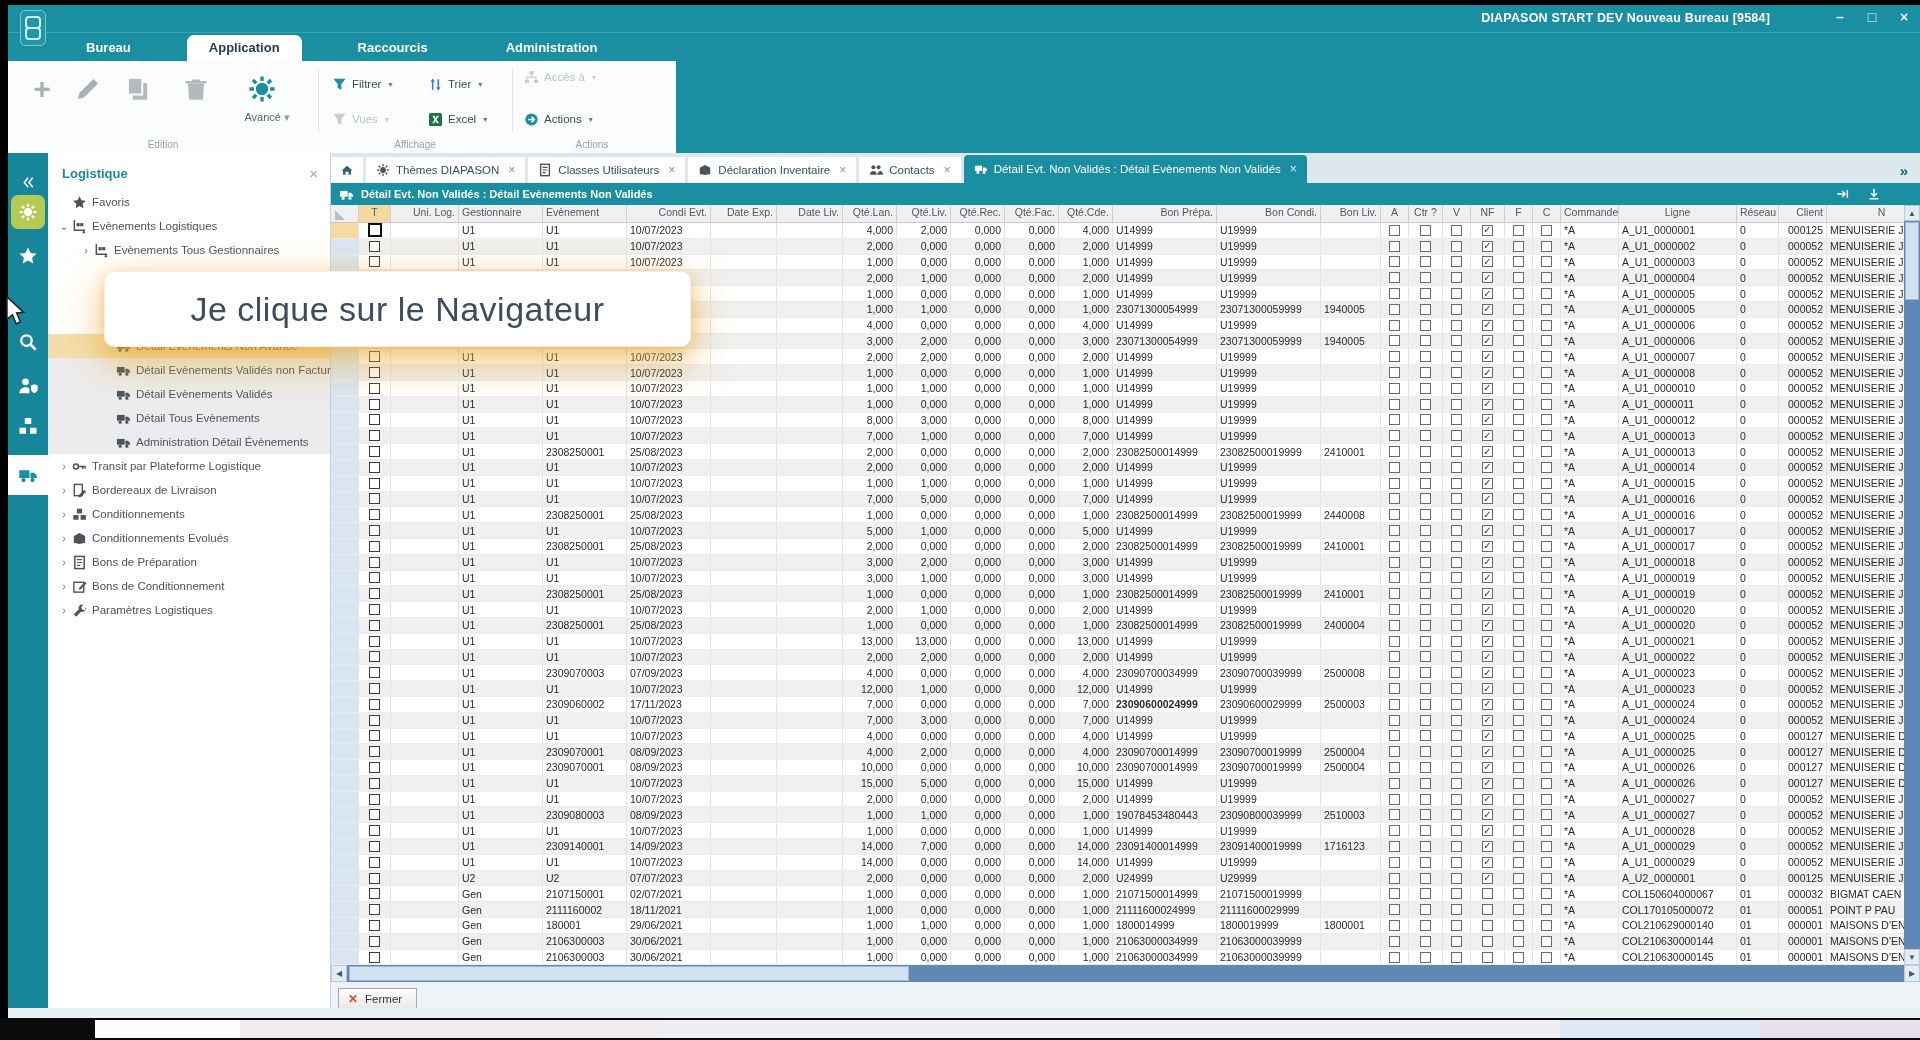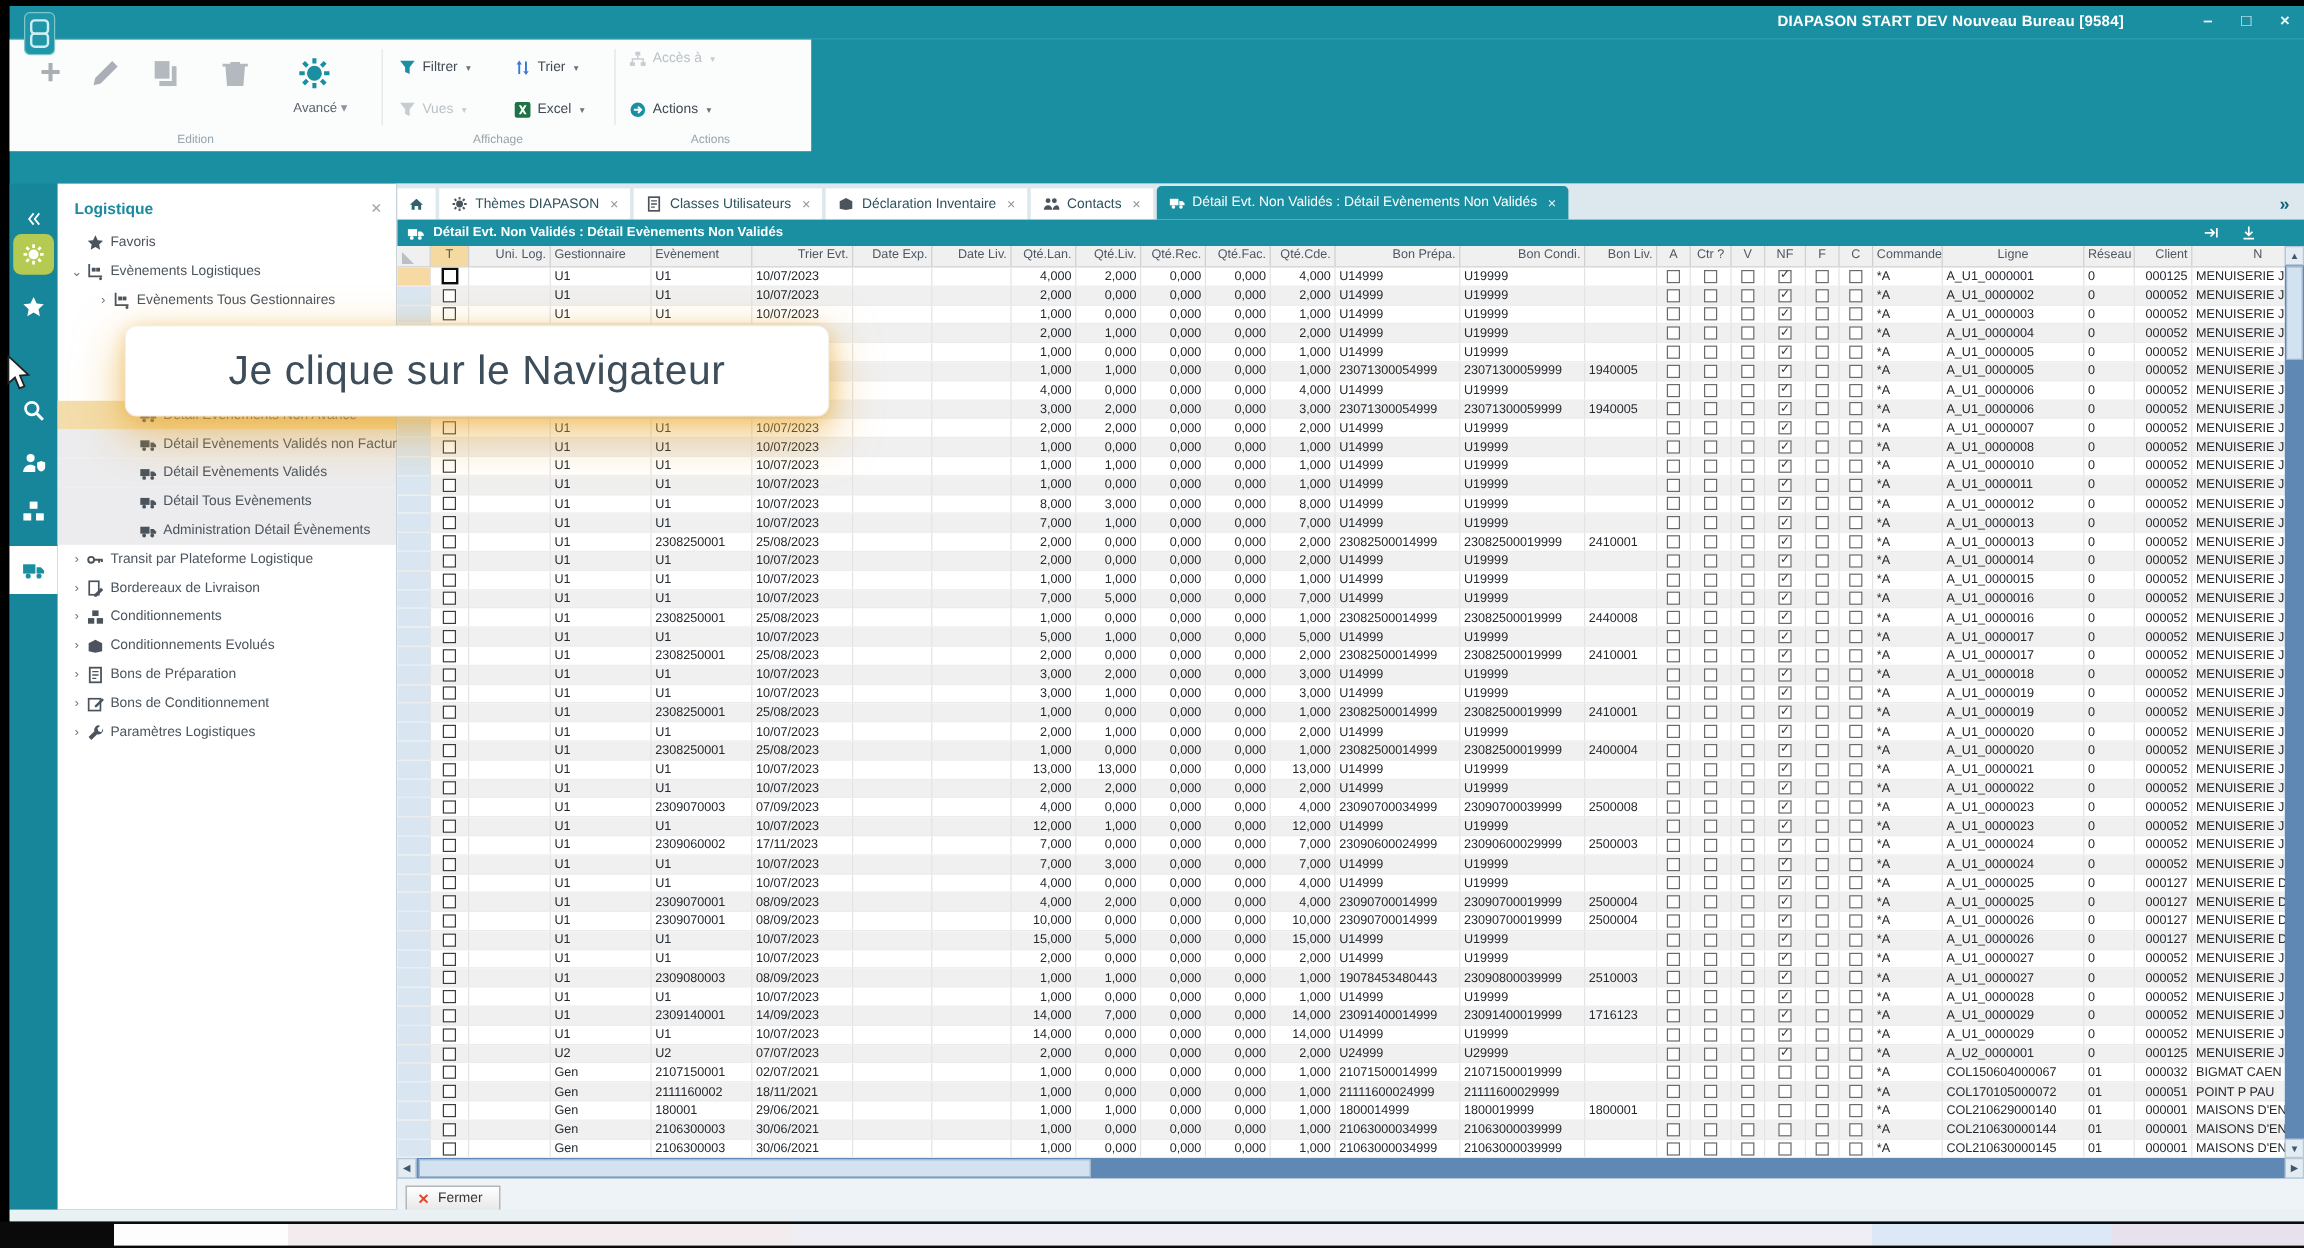--- a/index.html
+++ b/index.html
@@ -110,20 +110,26 @@
   <div class="titlebar">
     <div class="applogo"></div>
     <div class="title">DIAPASON START DEV Nouveau Bureau [9584]</div>
     <div class="wctrl" id="winctrl">
         <span>–</span>
         <span>□</span>
         <span>×</span>
       </div>
   </div>
 
+  <div class="rtabs" id="ribbonTabs">
+      <div class="rtab">Bureau</div>
+      <div class="rtab active">Application</div>
+      <div class="rtab">Raccourcis</div>
+      <div class="rtab">Administration</div>
+    </div>
 
   <div class="rbody">
     <div class="rpanel">
       <div class="bigbtn" style="left:16px">
           <span class="plus">+</span>
         </div>
       <div class="bigbtn" style="left:62px">
           <span class="ric" style="width:26px;height:26px"><svg viewBox="0 0 16 16" width="100%" height="100%">
               <path fill="#a9afb5" d="M1.8 14.2l.9-3.7 8.7-8.7 2.8 2.8-8.7 8.7z"></path>
             </svg></span>
@@ -467,21 +473,21 @@
 
       <div class="grid">
         <div class="ghead" id="ghead">
             <div class="hcell" style="width: 28px; text-align: center;">
               <span class="tri"></span>
             </div>
             <div class="hcell hl" style="width: 32px; text-align: center;">T</div>
             <div class="hcell" style="width: 68px; text-align: right;">Uni. Log.</div>
             <div class="hcell" style="width: 84px; text-align: left;">Gestionnaire</div>
             <div class="hcell" style="width: 84px; text-align: left;">Evènement</div>
-            <div class="hcell" style="width: 84px; text-align: right;">Trier Evt.</div>
+            <div class="hcell" style="width: 84px; text-align: right;">Condi Evt.</div>
             <div class="hcell" style="width: 66px; text-align: right;">Date Exp.</div>
             <div class="hcell" style="width: 66px; text-align: right;">Date Liv.</div>
             <div class="hcell" style="width: 54px; text-align: right;">Qté.Lan.</div>
             <div class="hcell" style="width: 54px; text-align: right;">Qté.Liv.</div>
             <div class="hcell" style="width: 54px; text-align: right;">Qté.Rec.</div>
             <div class="hcell" style="width: 54px; text-align: right;">Qté.Fac.</div>
             <div class="hcell" style="width: 54px; text-align: right;">Qté.Cde.</div>
             <div class="hcell" style="width: 104px; text-align: right;">Bon Prépa.</div>
             <div class="hcell" style="width: 104px; text-align: right;">Bon Condi.</div>
             <div class="hcell" style="width: 60px; text-align: right;">Bon Liv.</div>
@@ -1797,21 +1803,21 @@
               <div class="gcell al" style="width: 84px;">U1</div>
               <div class="gcell al" style="width: 84px;">2309060002</div>
               <div class="gcell al" style="width: 84px;">17/11/2023</div>
               <div class="gcell ar" style="width: 66px;"></div>
               <div class="gcell ar" style="width: 66px;"></div>
               <div class="gcell ar" style="width: 54px;">7,000</div>
               <div class="gcell ar" style="width: 54px;">0,000</div>
               <div class="gcell ar" style="width: 54px;">0,000</div>
               <div class="gcell ar" style="width: 54px;">0,000</div>
               <div class="gcell ar" style="width: 54px;">7,000</div>
-              <div class="gcell al" style="width: 104px;">23090600024999</div>
+              <div class="gcell al" style="width: 104px; font-weight: bold;">23090600024999</div>
               <div class="gcell al" style="width: 104px;">23090600029999</div>
               <div class="gcell al" style="width: 60px;">2500003</div>
               <div class="gcell ac" style="width: 28px;">
                 <span class="cb"></span>
               </div>
               <div class="gcell ac" style="width: 34px;">
                 <span class="cb"></span>
               </div>
               <div class="gcell ac" style="width: 28px;">
                 <span class="cb"></span>

